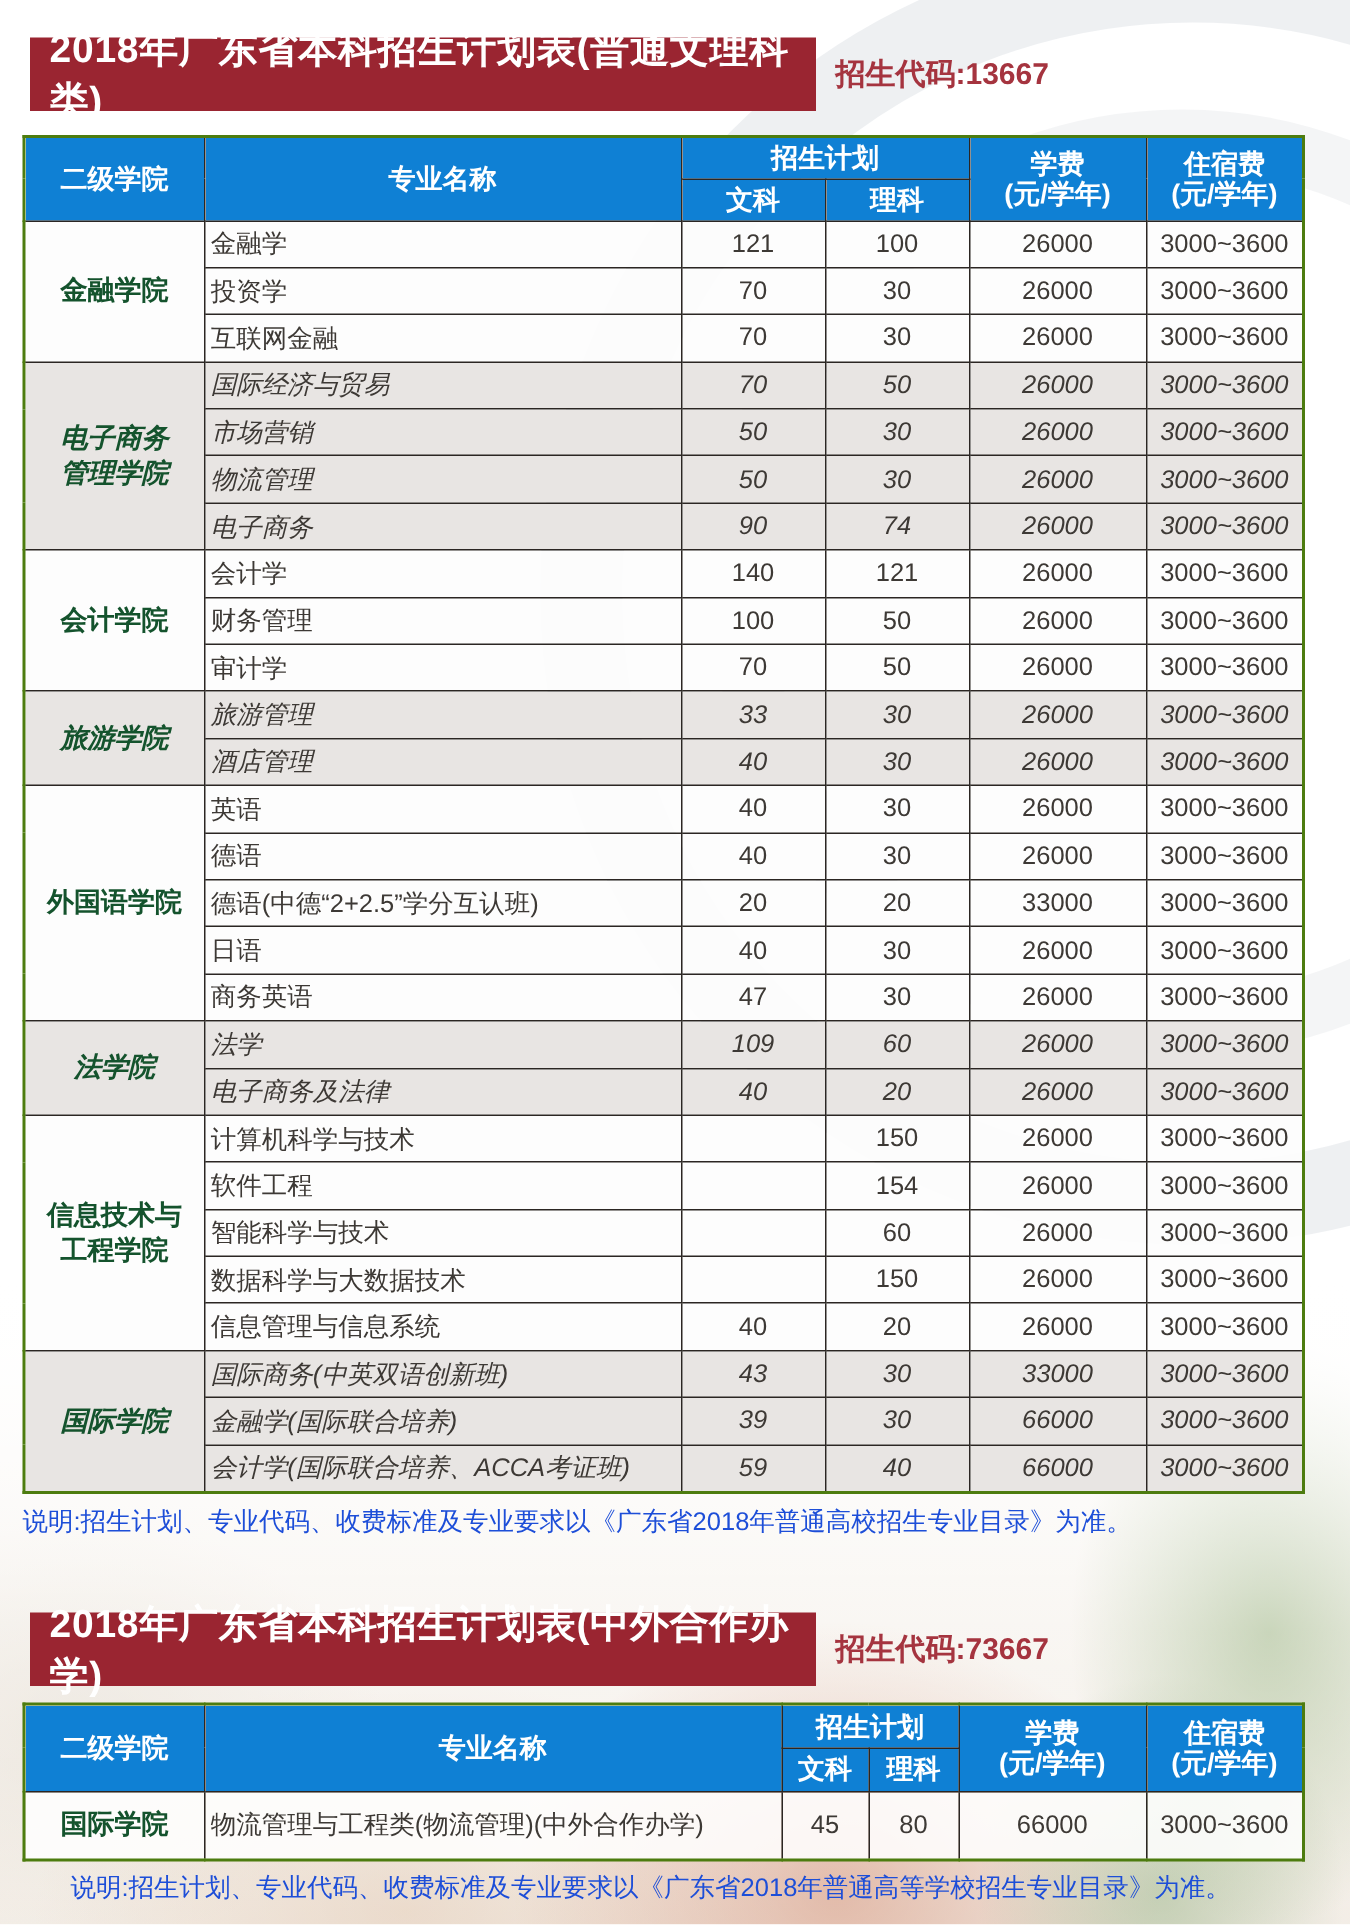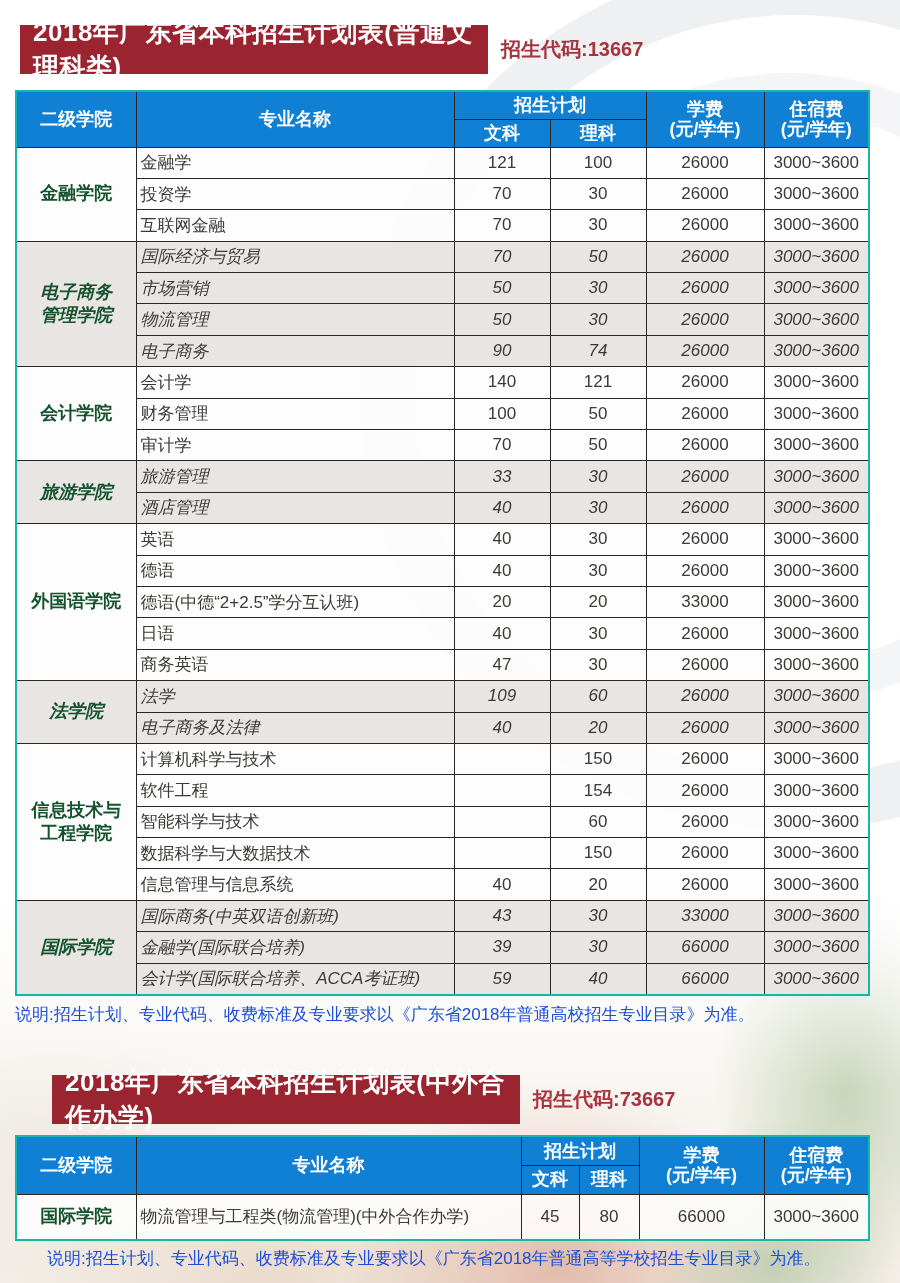--- a/index.html
+++ b/index.html
@@ -24,31 +24,31 @@
     position:absolute;top:-40px;right:-330px;width:760px;height:760px;z-index:0;
     border:55px solid rgba(200,204,212,0.30);border-radius:50%;
   }
   .watermark::after{
     content:"";position:absolute;top:58px;left:58px;width:550px;height:550px;
     border:40px solid rgba(205,209,216,0.22);border-radius:50%;
   }
   
   .banner-row{position:absolute;left:20px;display:flex;align-items:center;z-index:2;}
   .banner-row.first{top:25px;}
-  .banner-row.second{top:1075px;margin-left:32px;}
+  .banner-row.second{top:1075px;}
   .banner{
-    width:468px;height:49px;box-sizing:border-box;background:#9a2531;
+    width:524px;height:49px;box-sizing:border-box;background:#9a2531;
     color:#ffffff;font-weight:bold;font-size:26px;letter-spacing:0.5px;
     display:flex;align-items:center;padding-left:13px;
   }
   .code{margin-left:13px;color:#a5343f;font-size:20px;font-weight:bold;}
   
   table.sched{
     position:absolute;left:15px;z-index:2;border-collapse:collapse;table-layout:fixed;
-    width:853px;border:2px solid #14b8a6;
+    width:853px;border:2px solid #4d7c0f;
   }
   #table1{top:90px;}
   #table2{top:1135px;}
   table.sched th,table.sched td{
     border:1px solid #2b2623;text-align:center;overflow:hidden;
     box-sizing:border-box;padding:0 6px;
   }
   table.sched thead th{
     background:#0f80d4;color:#ffffff;font-weight:bold;font-size:18px;
     height:28px;line-height:1.12;padding:0 2px;

